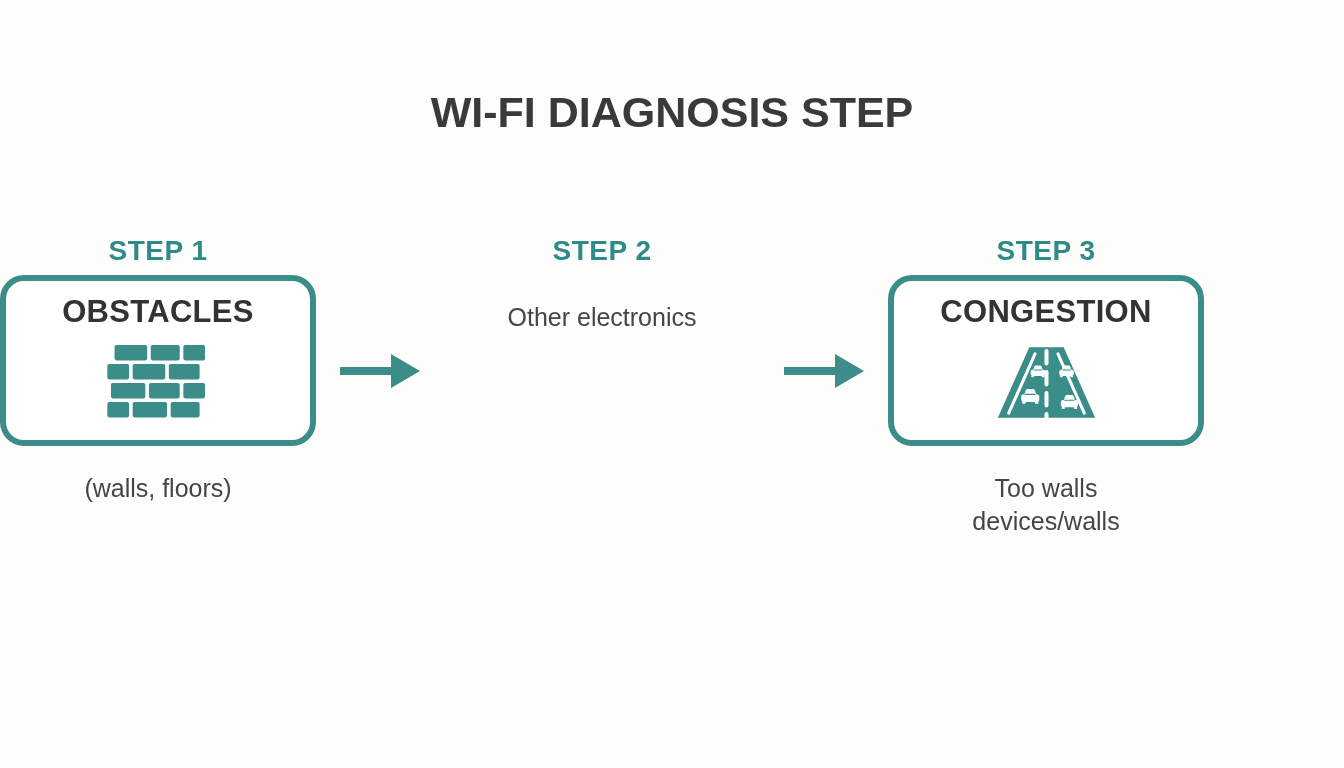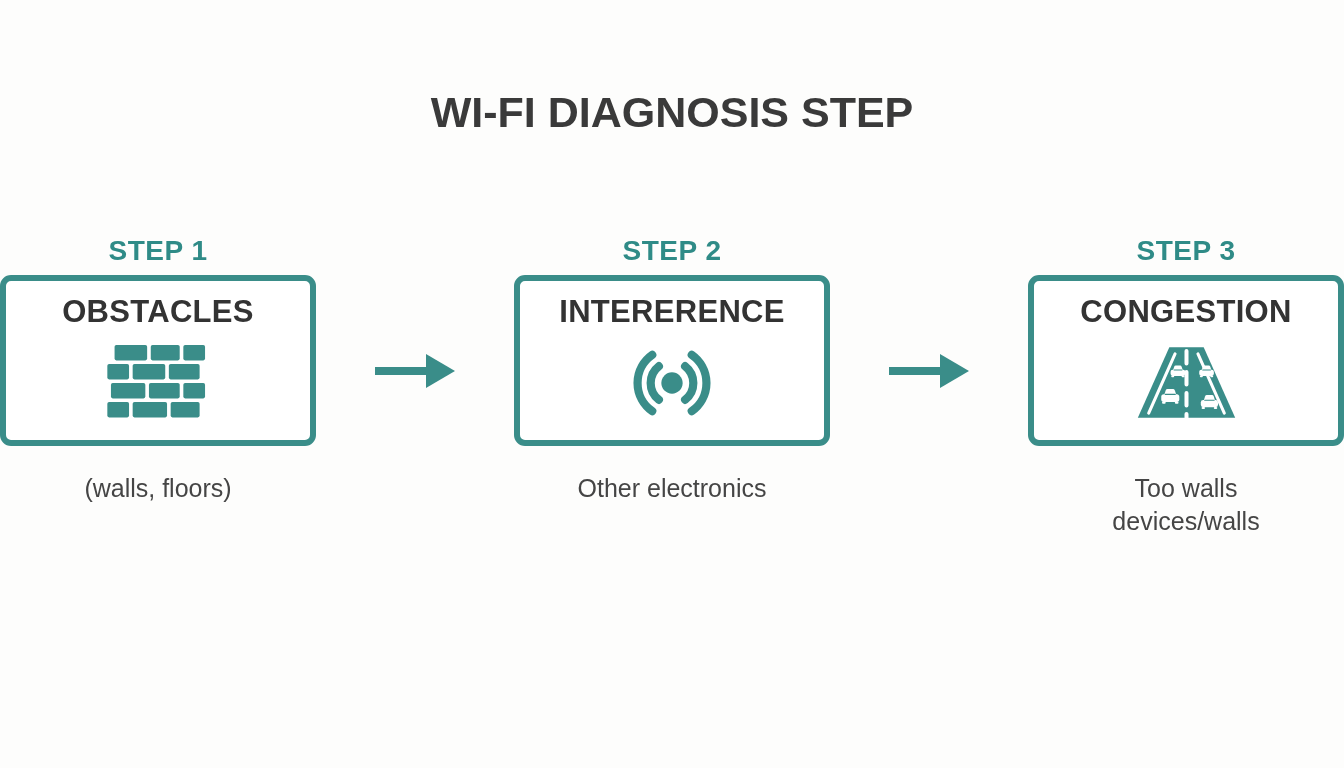--- a/index.html
+++ b/index.html
@@ -33,21 +33,21 @@
     font-weight: 800;
     letter-spacing: 0px;
     color: var(--title-color);
   }
   .flow {
     position: absolute;
     top: 234px;
     left: 0;
     right: 0;
     display: flex;
-    justify-content: space-between;
+    justify-content: flex-start;
     align-items: flex-start;
   }
   .col {
     width: 316px;
     display: flex;
     flex-direction: column;
     align-items: center;
   }
   .step-label {
     font-size: 28px;
@@ -56,21 +56,21 @@
     color: var(--teal-text);
     height: 33px;
     line-height: 33px;
     margin-bottom: 8px;
   }
   .box {
     width: 316px;
     height: 171px;
     background: #ffffff;
     border: 6px solid var(--teal);
-    border-radius: 11px;
+    border-radius: 24px;
     display: flex;
     flex-direction: column;
     align-items: center;
     padding-top: 12px;
   }
   .box-title {
     font-size: 31px;
     font-weight: 700;
     letter-spacing: 0.3px;
     color: var(--box-title-color);
@@ -138,34 +138,20 @@
 
     <div class="gap">
       <svg width="80" height="34" viewBox="0 0 80 34" aria-hidden="true">
         <rect class="teal-fill" x="0" y="13" width="53" height="8"></rect>
         <polygon class="teal-fill" points="51,0 51,34 80,17"></polygon>
       </svg>
     </div>
 
     <div class="col">
       <div class="step-label">STEP 2</div>
-      <div class="box">
-        <div class="box-title">INTERERENCE</div>
-        <div class="icon-wrap">
-          <svg width="116" height="82" viewBox="0 0 120 100" aria-hidden="true">
-            <circle class="teal-fill" cx="60" cy="50" r="13"></circle>
-            <g class="teal-stroke" fill="none" stroke-width="10" stroke-linecap="round">
-              <path d="M 44 29.5 A 26 26 0 0 0 44 70.5"></path>
-              <path d="M 35.9 15.6 A 42 42 0 0 0 35.9 84.4"></path>
-              <path d="M 76 29.5 A 26 26 0 0 1 76 70.5"></path>
-              <path d="M 84.1 15.6 A 42 42 0 0 1 84.1 84.4"></path>
-            </g>
-          </svg>
-        </div>
-      </div>
       <div class="caption">
         <div>Other electronics</div>
       </div>
     </div>
 
     <div class="gap">
       <svg width="80" height="34" viewBox="0 0 80 34" aria-hidden="true">
         <rect class="teal-fill" x="0" y="13" width="53" height="8"></rect>
         <polygon class="teal-fill" points="51,0 51,34 80,17"></polygon>
       </svg>

